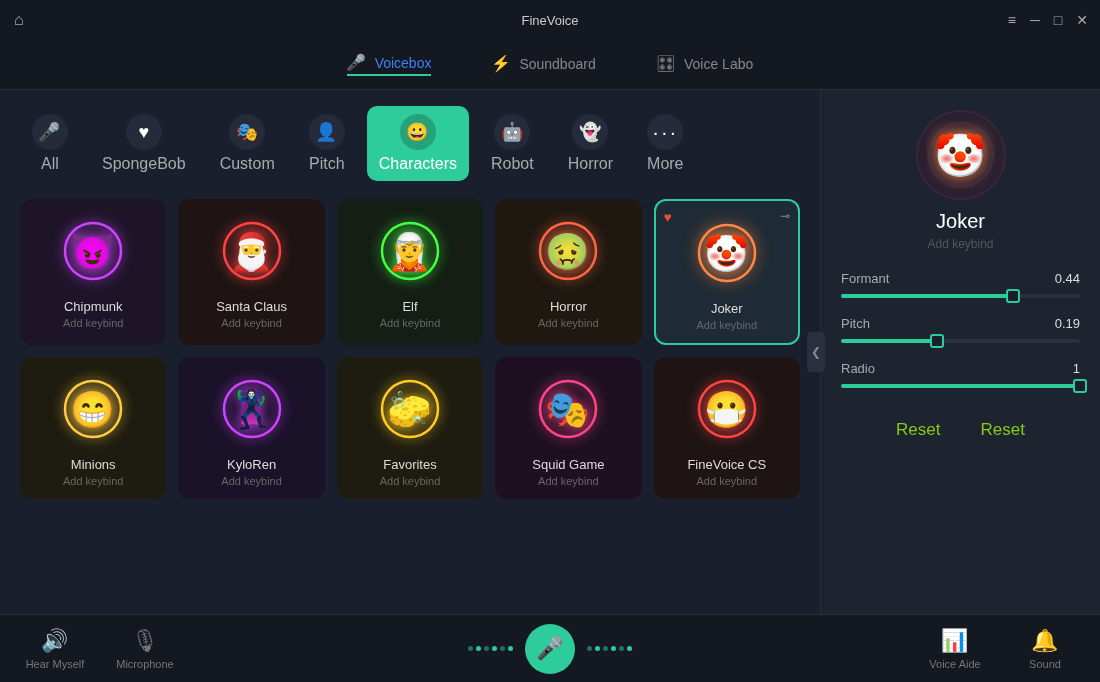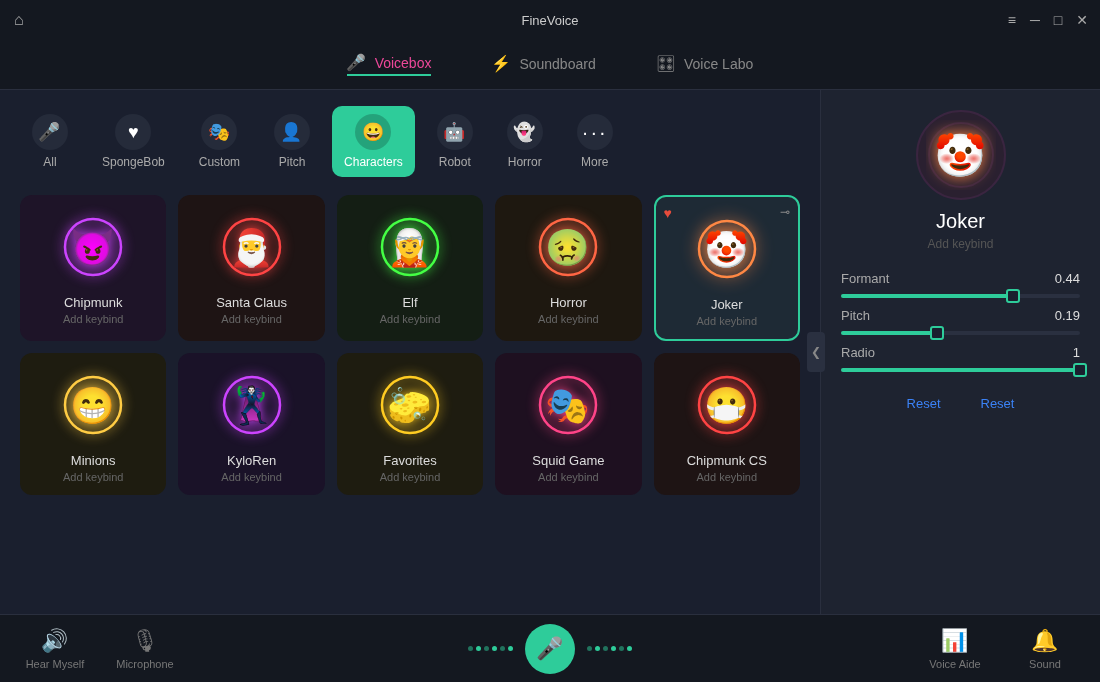--- a/index.html
+++ b/index.html
@@ -107,21 +107,21 @@
       background: #252b3a;
       display: flex;
       align-items: center;
       justify-content: center;
       font-size: 18px;
     }
     .cat-item.active .cat-icon {
       background: rgba(0,0,0,0.2);
     }
     .cat-label {
-      font-size: 12px;
+      font-size: 16px;
       color: #aaa;
     }
     .cat-item.active .cat-label {
       color: #fff;
     }
 
     
     #voice-grid {
       display: grid;
       grid-template-columns: repeat(5, 1fr);
@@ -225,21 +225,21 @@
       margin-bottom: 4px;
     }
     .joker-keybind {
       font-size: 12px;
       color: #555;
       margin-bottom: 20px;
     }
 
     .slider-section {
       width: 100%;
-      margin-bottom: 10px;
+      margin-bottom: 18px;
     }
     .slider-header {
       display: flex;
       justify-content: space-between;
       align-items: center;
       margin-bottom: 8px;
     }
     .slider-label {
       font-size: 13px;
       color: #aaa;
@@ -270,22 +270,22 @@
       border: 2px solid #2ecc9a;
       border-radius: 3px;
     }
 
     .action-row {
       display: flex;
       gap: 24px;
       margin-top: 10px;
     }
     .action-btn {
-      font-size: 13px;
-      color: #3b82f6;
+      font-size: 17px;
+      color: #84cc16;
       cursor: pointer;
       background: none;
       border: none;
       padding: 4px 8px;
     }
 
     
     #bottom-bar {
       height: 68px;
       background: #141820;
@@ -378,21 +378,21 @@
     <span>≡</span>
     <span>─</span>
     <span>□</span>
     <span>✕</span>
   </div>
 </div>
 
 <div id="nav">
   <div class="nav-tab active">
     <span class="nav-icon" style="color:#2ecc9a;">🎤</span>
-    <span style="color:#ec4899;">Voicebox</span>
+    <span style="color:#3b82f6;">Voicebox</span>
   </div>
   <div class="nav-tab">
     <span class="nav-icon">⚡</span>
     <span>Soundboard</span>
   </div>
   <div class="nav-tab">
     <span class="nav-icon">🎛</span>
     <span>Voice Labo</span>
   </div>
 </div>
@@ -539,21 +539,21 @@
         <span class="card-keybind">Add keybind</span>
       </div>
 
       <div class="voice-card bg-red">
         <div class="card-icon neon-terrorist">
           <svg width="70" height="70" viewBox="0 0 70 70">
             <circle cx="35" cy="35" r="28" fill="none" stroke="#ff4444" stroke-width="2.5"></circle>
             <text x="35" y="48" text-anchor="middle" font-size="36">😷</text>
           </svg>
         </div>
-        <span class="card-name">Chipmunk CS</span>
+        <span class="card-name">FineVoice CS</span>
         <span class="card-keybind">Add keybind</span>
       </div>
 
     </div>
   </div>
 
   <div id="right-panel">
 
     <div id="collapse-btn">❮</div>
 

